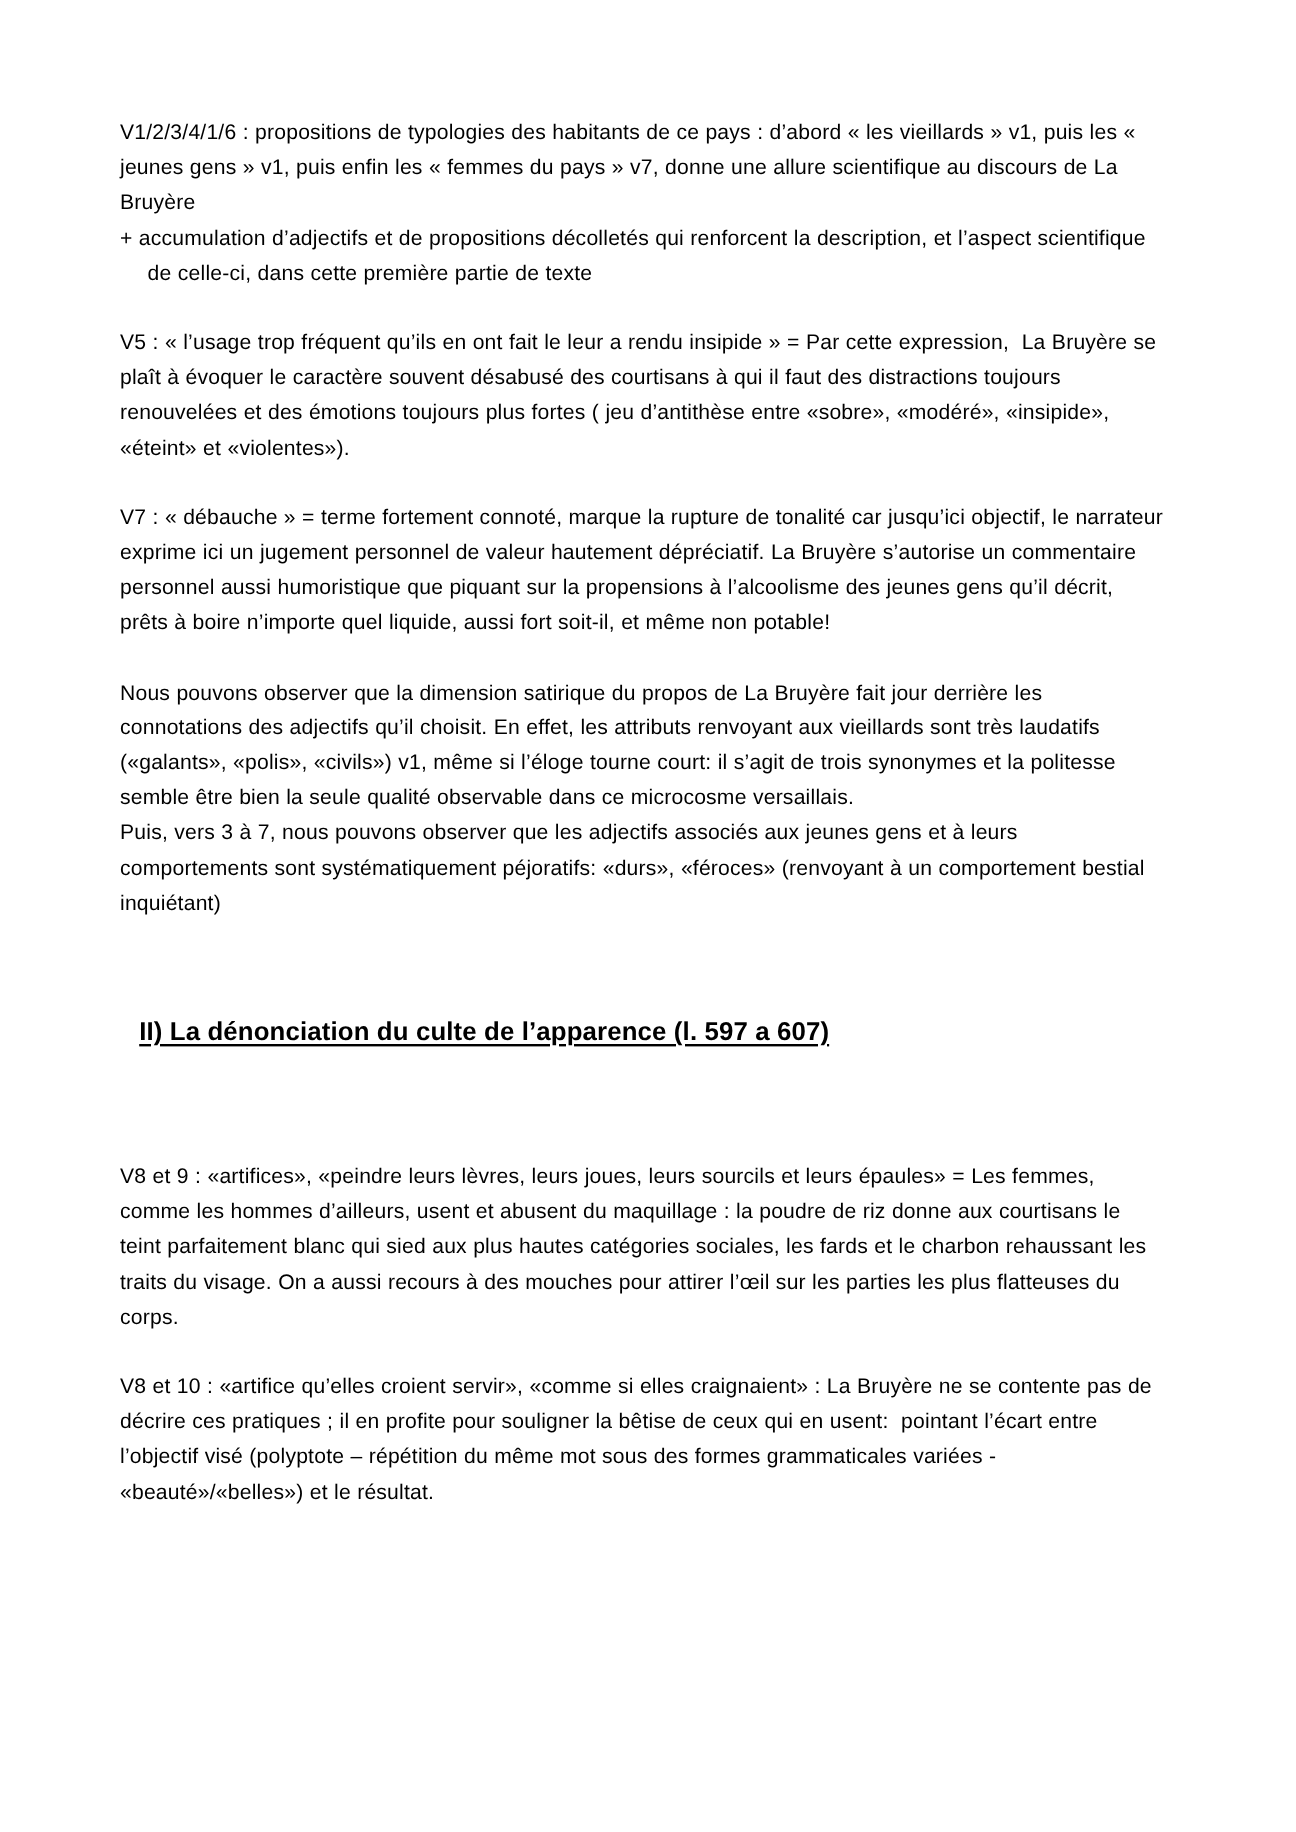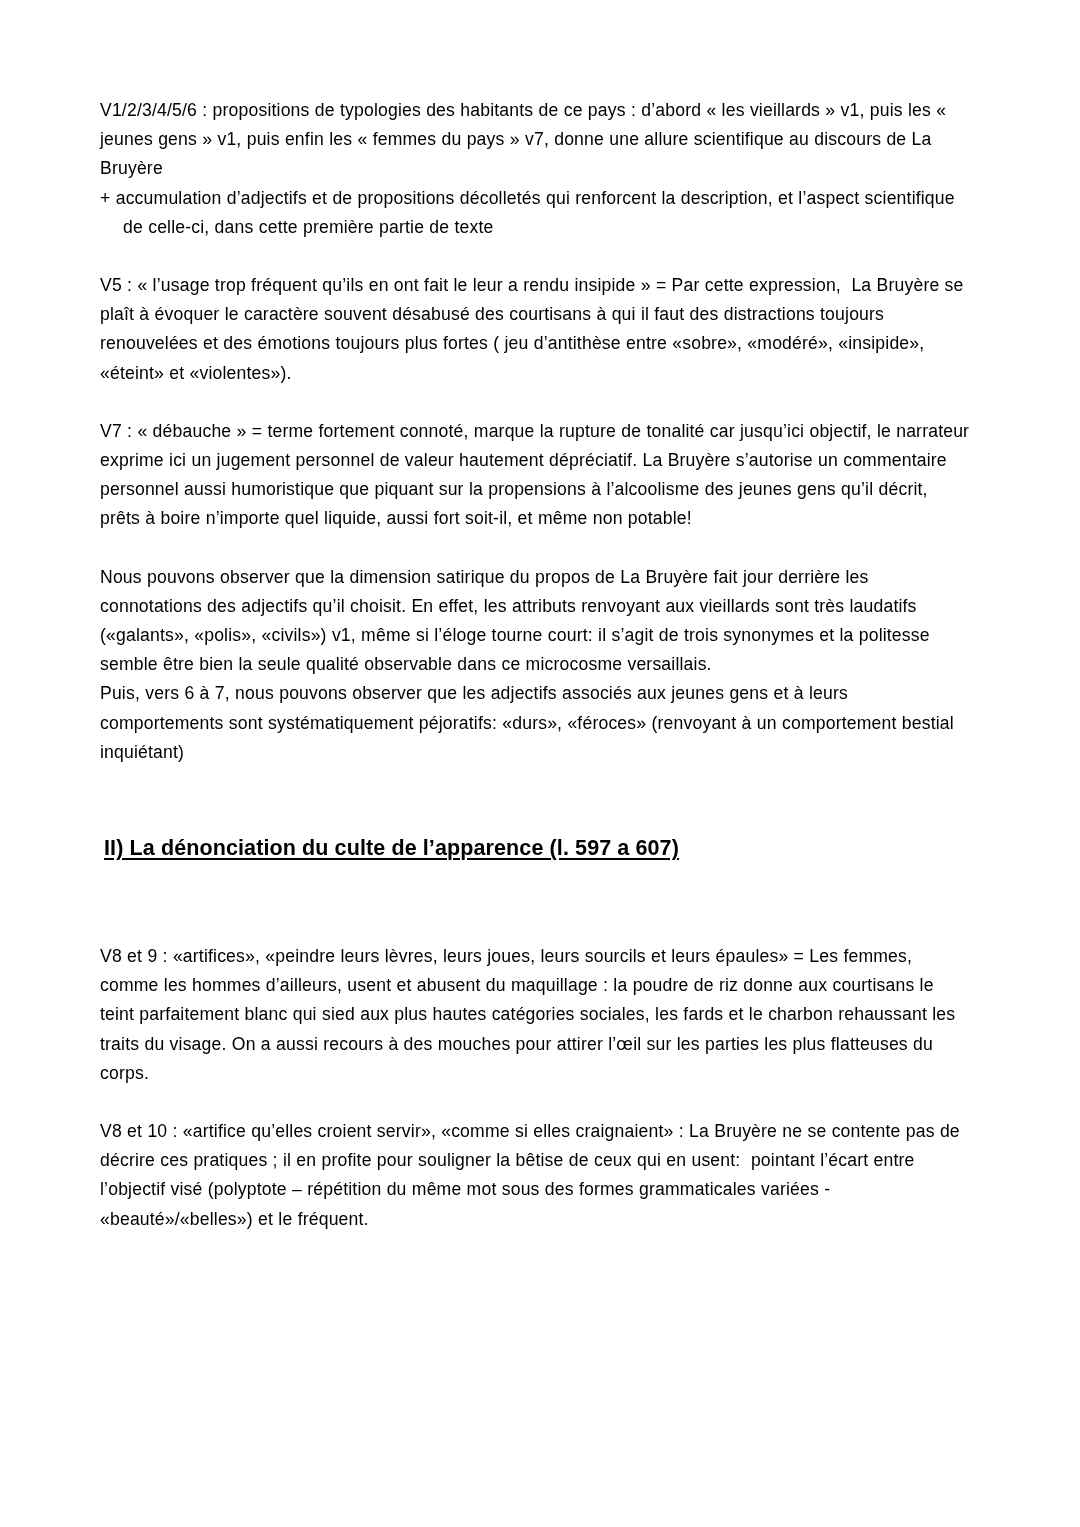--- a/index.html
+++ b/index.html
@@ -36,21 +36,21 @@
     white-space: pre-wrap;
   }
   .gap {
     height: 29px;
   }
   .hanging {
     padding-left: 23px;
     text-indent: -23px;
   }
   h2.section-heading {
-    margin: 4px;
+    margin: 16px;
     font-size: 21.5px;
     line-height: 30px;
     font-weight: bold;
     letter-spacing: 0.005em;
     white-space: pre-wrap;
   }
   h2.section-heading .u {
     text-decoration: underline;
     text-underline-offset: 3px;
     text-decoration-thickness: 2px;
@@ -61,46 +61,46 @@
   .gap-heading-bottom {
     height: 46px;
   }
 </style>
 </head>
 <body>
 
 <div class="page">
   <div class="doc-body">
 
-    <p class="para">V1/2/3/4/5/6 : propositions de typologies des habitants de ce pays : d’abord « les vieillards » v1, puis les « jeunes gens » v1, puis enfin les « femmes du pays » v7, donne une allure scientifique au discours de La Bruyère</p>
+    <p class="para">V1/2/3/4/1/6 : propositions de typologies des habitants de ce pays : d’abord « les vieillards » v1, puis les « jeunes gens » v1, puis enfin les « femmes du pays » v7, donne une allure scientifique au discours de La Bruyère</p>
     <p class="para hanging">+ accumulation d’adjectifs et de propositions décolletés qui renforcent la description, et l’aspect scientifique de celle-ci, dans cette première partie de texte</p>
 
     <div class="gap"></div>
 
     <p class="para">V5 : « l’usage trop fréquent qu’ils en ont fait le leur a rendu insipide » = Par cette expression,  La Bruyère se plaît à évoquer le caractère souvent désabusé des courtisans à qui il faut des distractions toujours renouvelées et des émotions toujours plus fortes ( jeu d’antithèse entre «sobre», «modéré», «insipide», «éteint» et «violentes»).</p>
 
     <div class="gap"></div>
 
     <p class="para">V7 : « débauche » = terme fortement connoté, marque la rupture de tonalité car jusqu’ici objectif, le narrateur exprime ici un jugement personnel de valeur hautement dépréciatif. La Bruyère s’autorise un commentaire personnel aussi humoristique que piquant sur la propensions à l’alcoolisme des jeunes gens qu’il décrit, prêts à boire n’importe quel liquide, aussi fort soit-il, et même non potable!</p>
 
     <div class="gap"></div>
 
     <p class="para">Nous pouvons observer que la dimension satirique du propos de La Bruyère fait jour derrière les connotations des adjectifs qu’il choisit. En effet, les attributs renvoyant aux vieillards sont très laudatifs («galants», «polis», «civils») v1, même si l’éloge tourne court: il s’agit de trois synonymes et la politesse semble être bien la seule qualité observable dans ce microcosme versaillais.</p>
-    <p class="para">Puis, vers 6 à 7, nous pouvons observer que les adjectifs associés aux jeunes gens et à leurs comportements sont systématiquement péjoratifs: «durs», «féroces» (renvoyant à un comportement bestial inquiétant)</p>
+    <p class="para">Puis, vers 3 à 7, nous pouvons observer que les adjectifs associés aux jeunes gens et à leurs comportements sont systématiquement péjoratifs: «durs», «féroces» (renvoyant à un comportement bestial inquiétant)</p>
 
     <div class="gap-heading-top"></div>
 
     <h2 class="section-heading"><span class="u">II) La dénonciation du culte de l’apparence (l. 597 a 607)</span></h2>
 
     <div class="gap-heading-bottom"></div>
 
 
     <div class="gap"></div>
 
     <p class="para">V8 et 9 : «artifices», «peindre leurs lèvres, leurs joues, leurs sourcils et leurs épaules» = Les femmes, comme les hommes d’ailleurs, usent et abusent du maquillage : la poudre de riz donne aux courtisans le teint parfaitement blanc qui sied aux plus hautes catégories sociales, les fards et le charbon rehaussant les traits du visage. On a aussi recours à des mouches pour attirer l’œil sur les parties les plus flatteuses du corps.</p>
 
     <div class="gap"></div>
 
     <p class="para">V8 et 10 : «artifice qu’elles croient servir», «comme si elles craignaient» : La Bruyère ne se contente pas de décrire ces pratiques ; il en profite pour souligner la bêtise de ceux qui en usent:  pointant l’écart entre l’objectif visé (polyptote – répétition du même mot sous des formes grammaticales variées -</p>
-    <p class="para">«beauté»/«belles») et le fréquent.</p>
+    <p class="para">«beauté»/«belles») et le résultat.</p>
 
   </div>
 </div>
 
 </body></html>

